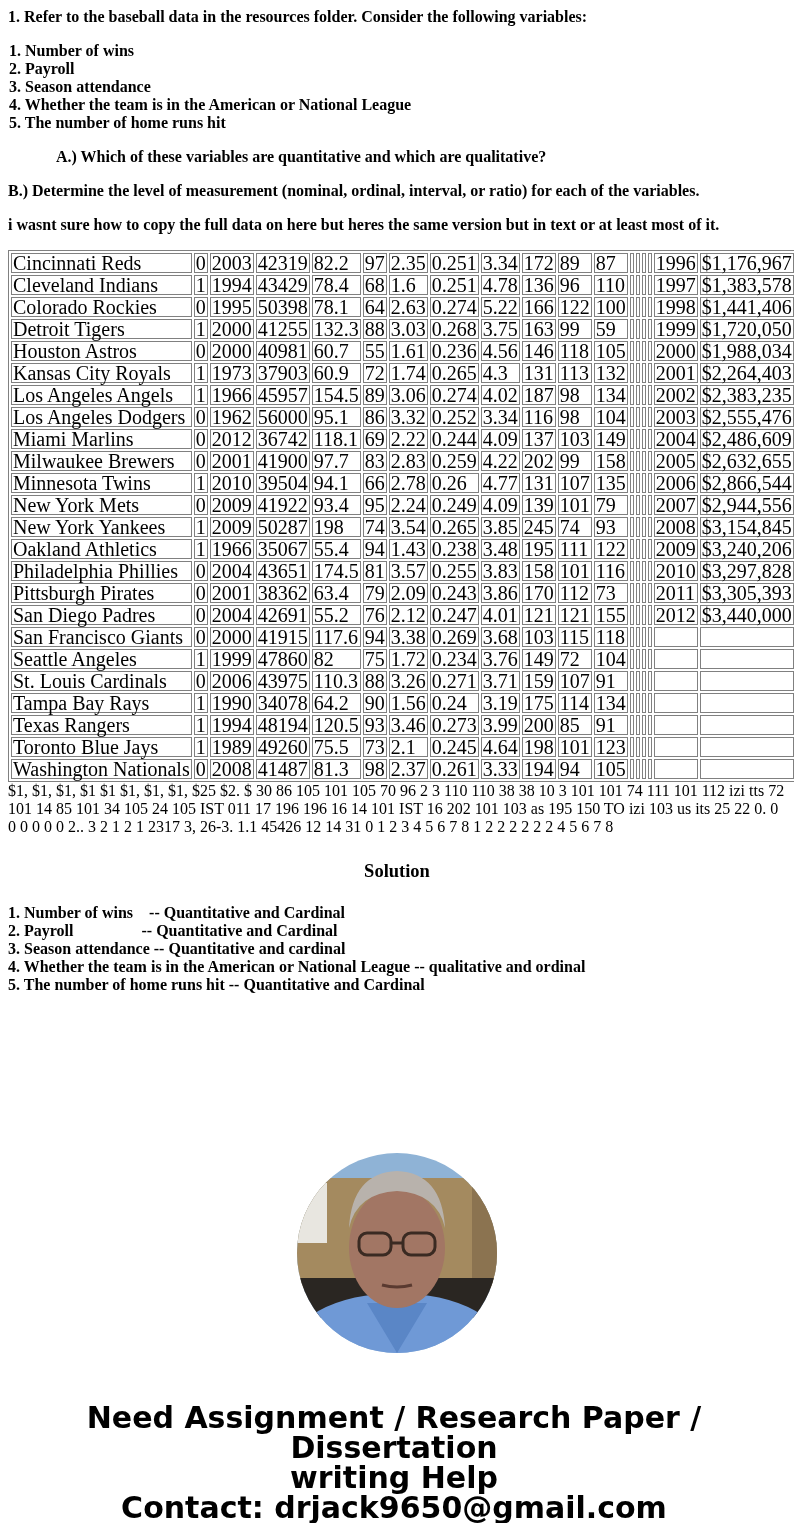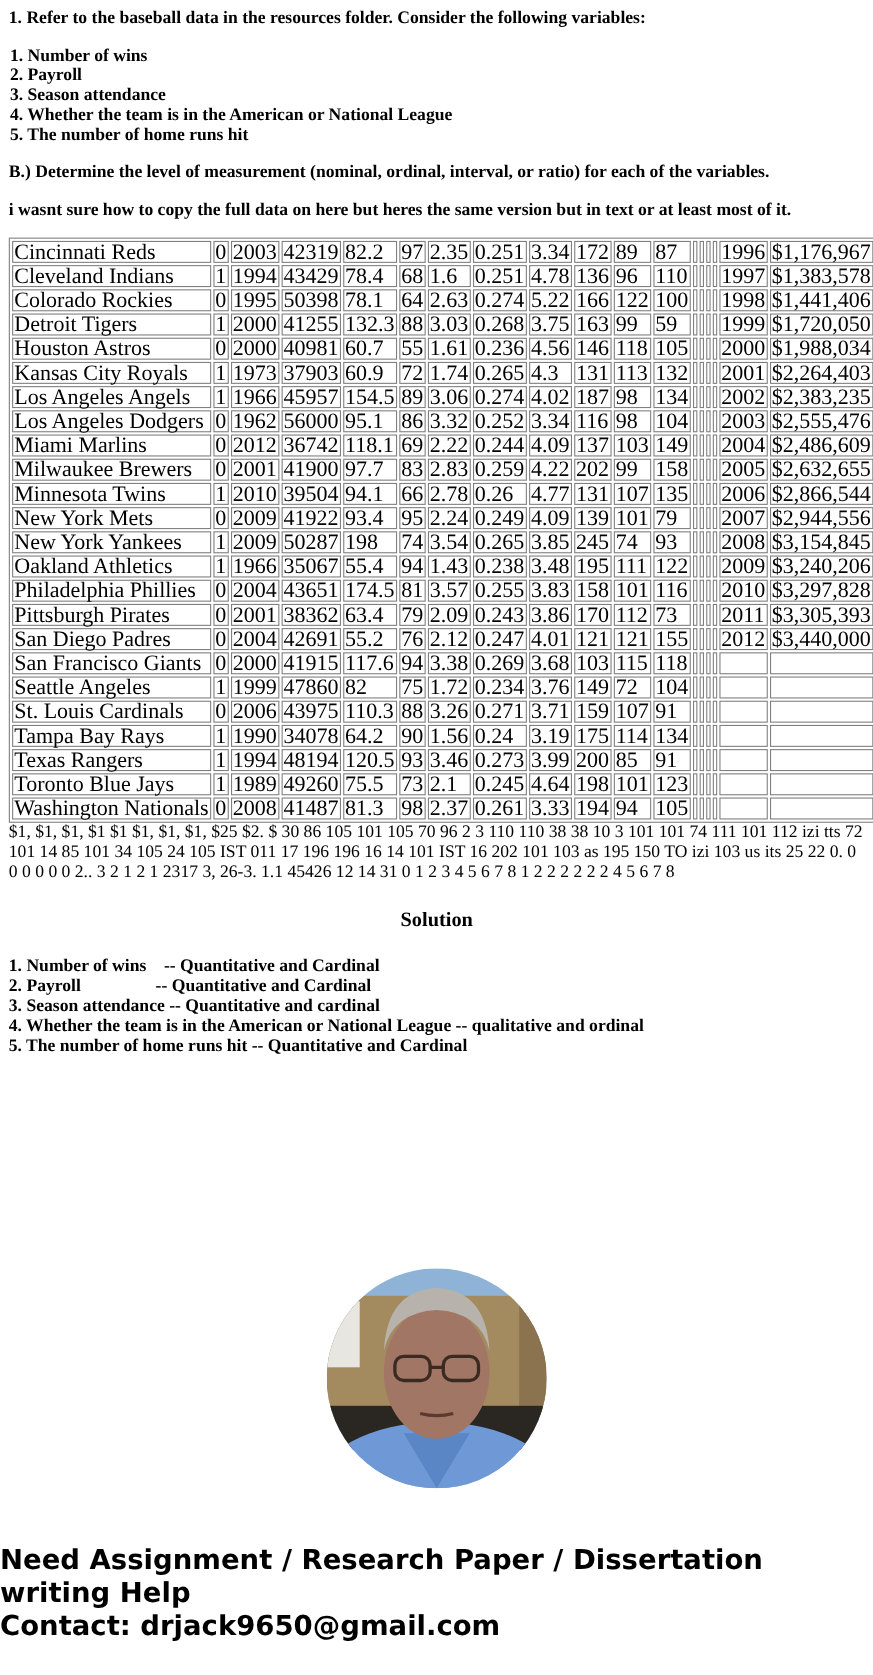--- a/index.html
+++ b/index.html
@@ -65,40 +65,42 @@
       border-radius: 50%;
       overflow: hidden;
     }
     .avatar-wrap svg { display: block; }
 
     .promo {
       position: absolute;
       left: 0;
       top: 1403px;
       width: 788px;
+      text-align: center;
       font-family: "DejaVu Sans", sans-serif;
       font-weight: bold;
-      font-size: 25px;
+      font-size: 30px;
       line-height: 30px;
     }
   </style>
 </head>
 <body>
 
 <div class="content">
   <div class="q-title">1. Refer to the baseball data in the resources folder. Consider the following variables:</div>
 
   <div class="var-list">
     <div>1. Number of wins</div>
     <div>2. Payroll</div>
     <div>3. Season attendance</div>
     <div>4. Whether the team is in the American or National League</div>
     <div>5. The number of home runs hit</div>
   </div>
 
+  <div class="sub-a">A.) Which of these variables are quantitative and which are qualitative?</div>
   <div class="sub-b">B.) Determine the level of measurement (nominal, ordinal, interval, or ratio) for each of the variables.</div>
   <div class="note">i wasnt sure how to copy the full data on here but heres the same version but in text or at least most of it.</div>
 
   <table class="data">
     <tbody id="table-body">
         <tr>
           <td class="team">Cincinnati Reds</td>
           <td class="lg">0</td>
           <td class="yr">2003</td>
           <td class="att">42319</td>

